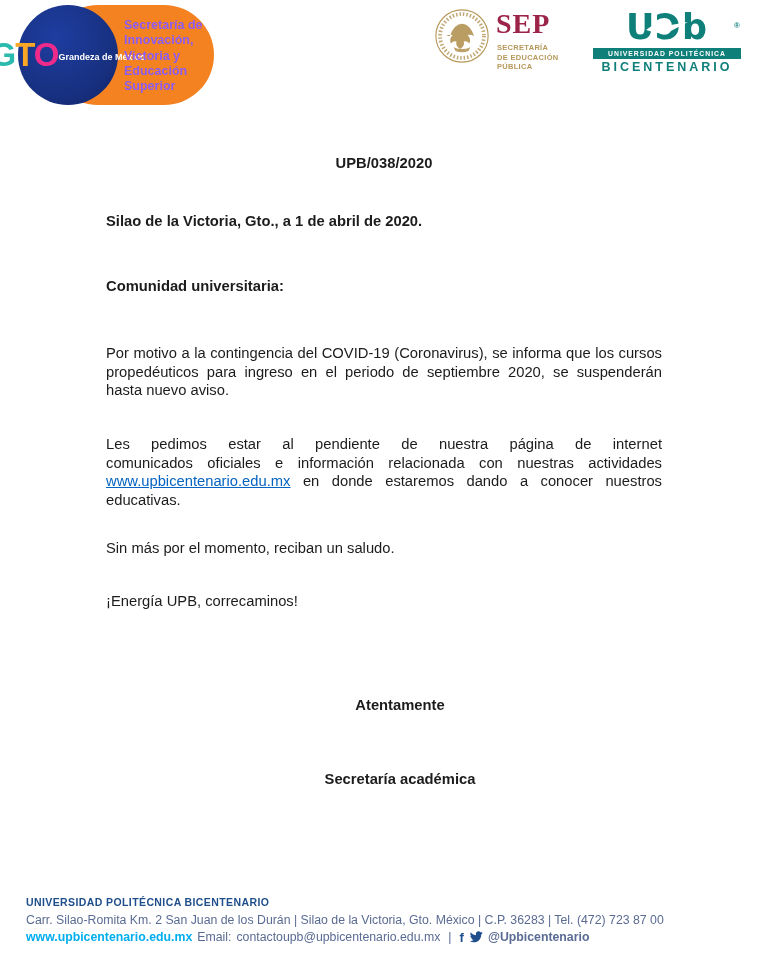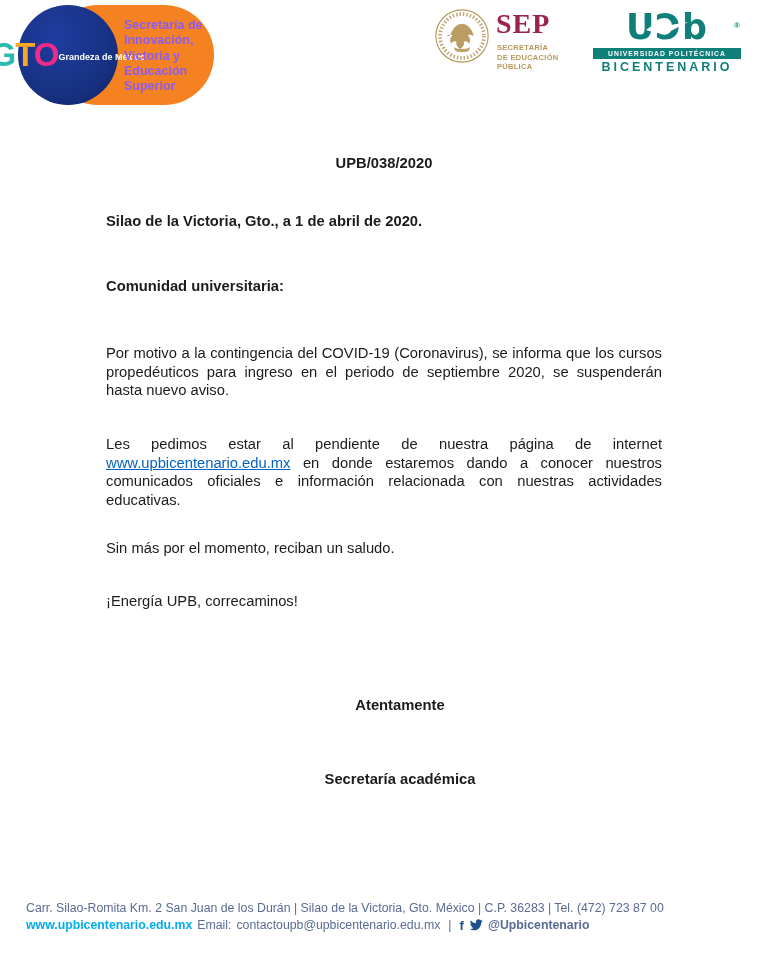--- a/index.html
+++ b/index.html
@@ -131,32 +131,33 @@
   <div class="body-col bold salutation">Comunidad universitaria:</div>
 
   <div class="body-col para1">
     <div class="jline">Por motivo a la contingencia del COVID-19 (Coronavirus), se informa que los cursos</div>
     <div class="jline">propedéuticos para ingreso en el periodo de septiembre 2020, se suspenderán</div>
     <div>hasta nuevo aviso.</div>
   </div>
 
   <div class="body-col para2">
     <div class="jline">Les pedimos estar al pendiente de nuestra página de internet</div>
+    <div class="jline">comunicados oficiales e información relacionada con nuestras actividades</div>
     <div class="jline"><a class="link" href="#">www.upbicentenario.edu.mx</a><span> en donde estaremos dando a conocer nuestros</span></div>
-    <div class="jline">comunicados oficiales e información relacionada con nuestras actividades</div>
     <div>educativas.</div>
   </div>
 
   <div class="body-col closing">Sin más por el momento, reciban un saludo.</div>
   <div class="body-col motto">¡Energía UPB, correcaminos!</div>
 
   <div class="sign-col signoff">Atentamente</div>
   <div class="sign-col signature">Secretaría académica</div>
 
   <div class="footer">
+    <div class="f-institution">UNIVERSIDAD POLITÉCNICA BICENTENARIO</div>
     <div class="f-address">Carr. Silao-Romita Km. 2 San Juan de los Durán  |  Silao de la Victoria, Gto. México  |  C.P. 36283 |  Tel. (472) 723 87 00</div>
     <div class="f-line3">
       <span class="f-website">www.upbicentenario.edu.mx</span>
       <span>Email:</span>
       <span>contactoupb@upbicentenario.edu.mx</span>
       <span class="f-sep">|</span>
       <span class="fb-icon">f</span>
       <span class="tw-icon">
         <svg width="14" height="12" viewBox="0 0 24 20" fill="#1F4E8C">
           <path d="M23 2.4c-.8.4-1.7.6-2.6.8A4.4 4.4 0 0 0 22.4.7c-.9.5-1.8.9-2.8 1.1A4.4 4.4 0 0 0 12 5.8c0 .3 0 .7.1 1A12.5 12.5 0 0 1 3 2.2a4.4 4.4 0 0 0 1.4 5.9c-.7 0-1.4-.2-2-.5v.1c0 2.1 1.5 3.9 3.5 4.3a4.5 4.5 0 0 1-2 .1 4.4 4.4 0 0 0 4.1 3.1A8.9 8.9 0 0 1 1.5 17 12.5 12.5 0 0 0 8.3 19c8.1 0 12.6-6.7 12.6-12.6v-.6c.9-.6 1.6-1.4 2.1-2.3z"></path>

